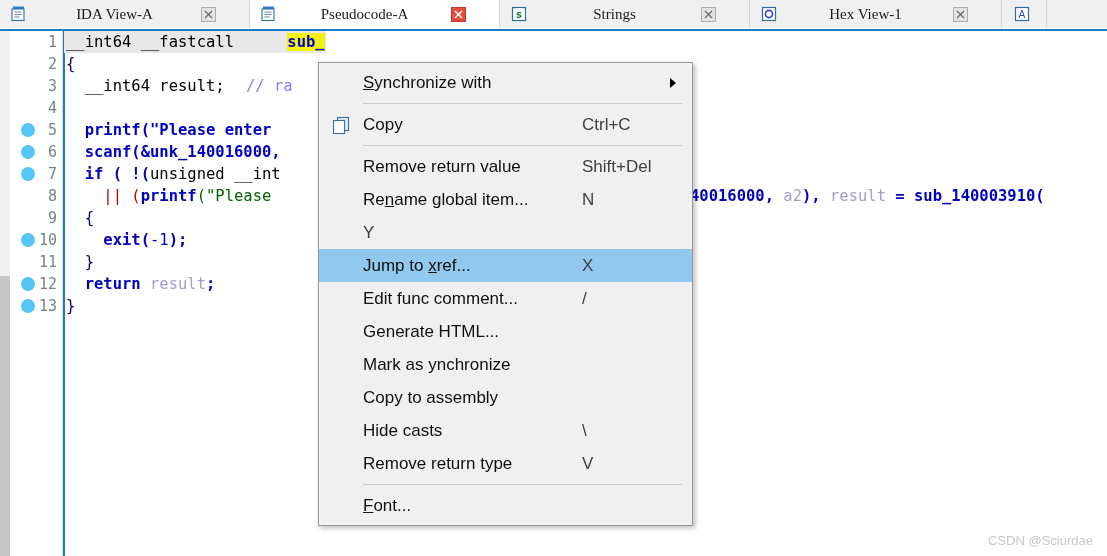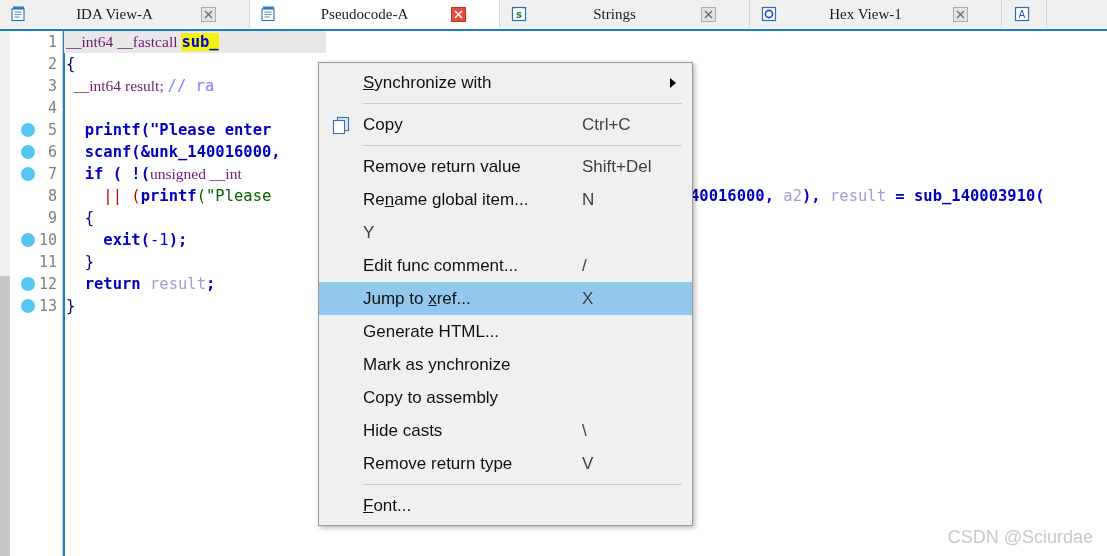--- a/index.html
+++ b/index.html
@@ -161,30 +161,30 @@
   }
   .code-line {
     position: absolute;
     left: 0;
     height: 22px;
     white-space: pre;
   }
   .cl-cur {
     background: #e8e8e8;
   }
-  .t-type  { color: #701a75; font-family: Liberation Serif, serif; }
+  .t-type  { color: #000000; }
   .t-kw    { color: #0000c0; font-weight: bold; }
   .t-fn    { color: #0000d0; font-weight: bold; }
   .t-str   { color: #006400; }
   .t-num   { color: #0000d0; }
-  .t-cmt   { color: #8080ff; }
+  .t-cmt   { color: #8080ff; margin-left: 12px; }
   .t-var   { color: #a0a0d0; }
   .t-punct { color: #000080; }
   .t-op    { color: #c00000; }
-  .t-hl    { background: #f2f20a; }
+  .t-hl    { background: #f2f20a; margin-left: 44px; }
 
   
   #context-menu {
     position: absolute;
     left: 318px; top: 31px;
     width: 375px;
     background: #f0f0f0;
     border: 1px solid #9a9a9a;
     box-shadow: 2px 2px 5px rgba(0,0,0,0.28);
     padding: 3px 0 3px 0;
@@ -233,21 +233,21 @@
     left: 12px; top: 50%;
     margin-top: -10px;
     width: 21px; height: 21px;
   }
 
   
   #watermark {
     position: absolute;
     right: 14px; bottom: 8px;
     font-family: "Liberation Sans", sans-serif;
-    font-size: 18px;
+    font-size: 13px;
     color: #c8c8c8;
     user-select: none;
   }
 </style>
 </head>
 <body>
 
 <div id="app">
 
   <div id="tabbar">
@@ -427,31 +427,31 @@
 
       <div class="menu-item">
         <span class="menu-label"><span>Re</span><u>n</u><span>ame global item...</span></span>
         <span class="menu-shortcut">N</span>
       </div>
 
       <div class="menu-item">
         <span class="menu-shortcut">Y</span>
       </div>
 
-      <div class="menu-item">
-        <span class="menu-label">Edit func comment...</span>
-        <span class="menu-shortcut">/</span>
-      </div>
-
       <div class="menu-item selected">
         <span class="menu-label"><span>Jump to </span><u>x</u><span>ref...</span></span>
         <span class="menu-shortcut">X</span>
       </div>
 
       <div class="menu-item">
+        <span class="menu-label">Edit func comment...</span>
+        <span class="menu-shortcut">/</span>
+      </div>
+
+      <div class="menu-item">
         <span class="menu-label">Generate HTML...</span>
         <span class="menu-shortcut"></span>
       </div>
 
       <div class="menu-item">
         <span class="menu-label">Mark as ynchronize</span>
         <span class="menu-shortcut"></span>
       </div>
 
       <div class="menu-item">

